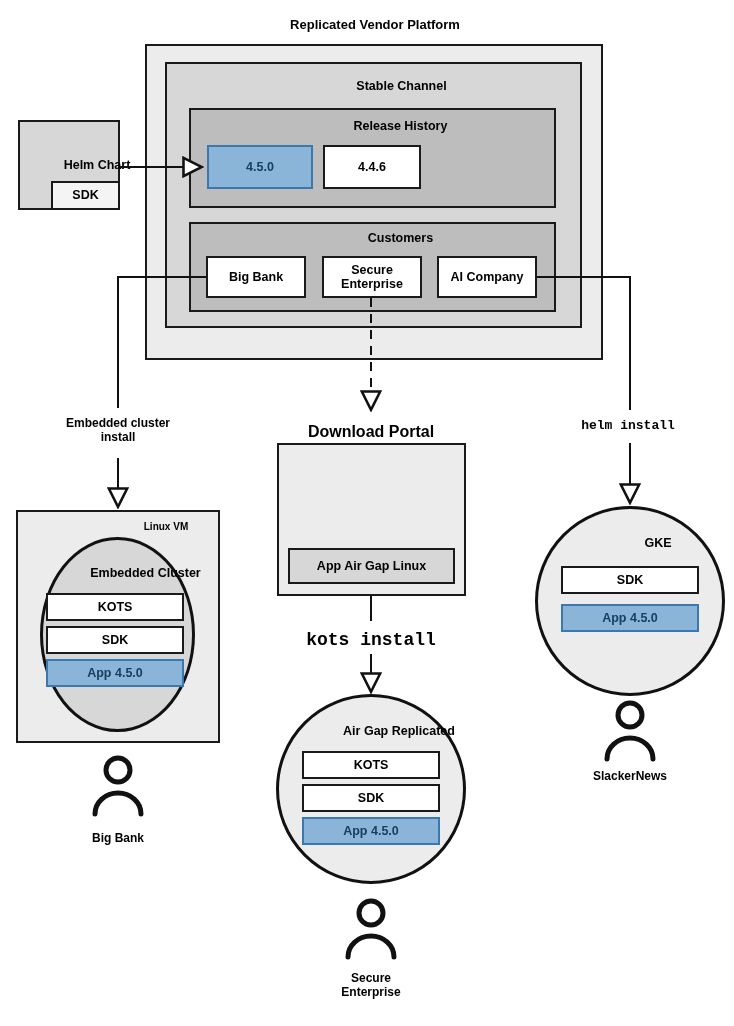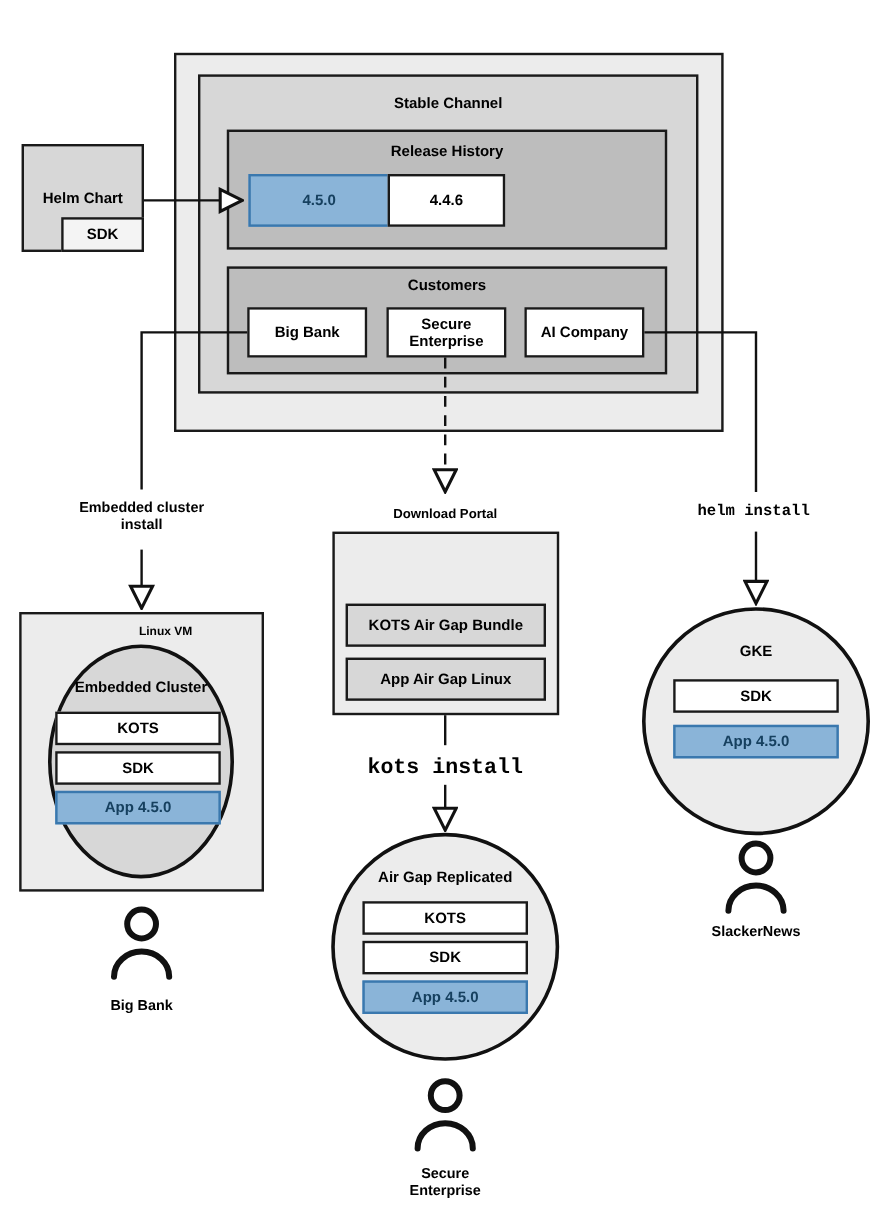--- a/index.html
+++ b/index.html
@@ -18,21 +18,21 @@
        display:flex;align-items:center;justify-content:center;
        text-align:center;font-weight:bold;line-height:1.15;}
   .box-white{background:#ffffff;}
   .box-lgray{background:#ececec;}
   .box-mgray{background:#d7d7d7;}
   .box-dgray{background:#bdbdbd;}
   .box-blue{background:#8ab4d8;border-color:#3a78ae;color:#16405f;}
 
   
   .ctitle{position:absolute;left:0;right:0;text-align:center;
-          font-weight:bold;}
+          font-weight:bold;padding-left:28px;}
 
   
   .circle{position:absolute;box-sizing:border-box;border:3px solid #111111;
           border-radius:50%;}
   .circle-lgray{background:#ececec;}
   .circle-mgray{background:#d7d7d7;}
 
   
   #wires{position:absolute;left:0;top:0;width:734px;height:1026px;
          pointer-events:none;}
@@ -40,30 +40,31 @@
   .mono{font-family:"Liberation Mono","DejaVu Sans Mono",monospace;
         font-weight:bold;}
 
   .person{position:absolute;}
 </style>
 </head>
 <body>
 
 <div id="stage">
 
+  <div class="lbl" style="left:147px;top:17px;width:456px;font-size:13px;">Replicated Vendor Platform</div>
 
   <div class="box box-lgray" style="left:145px;top:44px;width:458px;height:316px;"></div>
 
   <div class="box box-mgray" style="left:165px;top:62px;width:417px;height:266px;"></div>
   <div class="ctitle" style="left:165px;top:79px;width:417px;font-size:12.5px;">Stable Channel</div>
 
   <div class="box box-dgray" style="left:189px;top:108px;width:367px;height:100px;"></div>
   <div class="ctitle" style="left:189px;top:119px;width:367px;font-size:12.5px;">Release History</div>
 
-  <div class="box box-blue" style="left:207px;top:145px;width:118px;height:44px;font-size:12.5px;">4.5.0</div>
+  <div class="box box-blue" style="left:207px;top:145px;width:106px;height:44px;font-size:12.5px;">4.5.0</div>
 
   <div class="box box-white" style="left:323px;top:145px;width:98px;height:44px;font-size:12.5px;">4.4.6</div>
 
   <div class="box box-dgray" style="left:189px;top:222px;width:367px;height:90px;"></div>
   <div class="ctitle" style="left:189px;top:231px;width:367px;font-size:12.5px;">Customers</div>
 
   <div class="box box-white" style="left:206px;top:256px;width:100px;height:42px;font-size:12.5px;">Big Bank</div>
 
   <div class="box box-white" style="left:322px;top:256px;width:100px;height:42px;font-size:12.5px;white-space:pre-line;">Secure
 Enterprise</div>
@@ -92,24 +93,23 @@
   <div class="box box-blue" style="left:46px;top:659px;width:138px;height:28px;font-size:12.5px;">App 4.5.0</div>
 
   <div class="person" style="left:88px;top:755px;width:60px;height:62px;">
     <svg width="60" height="62" viewBox="0 0 60 62">
       <circle cx="30" cy="15" r="12" fill="none" stroke="#111" stroke-width="5"></circle>
       <path d="M7 59 A23 21 0 0 1 53 59" fill="none" stroke="#111" stroke-width="5" stroke-linecap="round"></path>
     </svg>
   </div>
   <div class="lbl" style="left:43px;top:831px;width:150px;font-size:12px;">Big Bank</div>
 
-  <div class="lbl" style="left:296px;top:423px;width:150px;font-size:11px;">Download Portal</div>
+  <div class="lbl" style="left:296px;top:423px;width:150px;font-size:16px;">Download Portal</div>
   <div class="box box-lgray" style="left:277px;top:443px;width:189px;height:153px;"></div>
 
-  <div class="box box-mgray" style="left:288px;top:503px;width:167px;height:36px;font-size:12.5px;">KOTS Air Gap Bundle</div>
   <div class="box box-mgray" style="left:288px;top:548px;width:167px;height:36px;font-size:12.5px;">App Air Gap Linux</div>
 
   <div class="circle circle-lgray" style="left:276px;top:694px;width:190px;height:190px;"></div>
   <div class="ctitle" style="left:276px;top:724px;width:190px;font-size:12.5px;">Air Gap Replicated</div>
 
   <div class="box box-white" style="left:302px;top:751px;width:138px;height:28px;font-size:12.5px;">KOTS</div>
   <div class="box box-white" style="left:302px;top:784px;width:138px;height:28px;font-size:12.5px;">SDK</div>
   <div class="box box-blue" style="left:302px;top:817px;width:138px;height:28px;font-size:12.5px;">App 4.5.0</div>
 
   <div class="person" style="left:341px;top:898px;width:60px;height:62px;">

